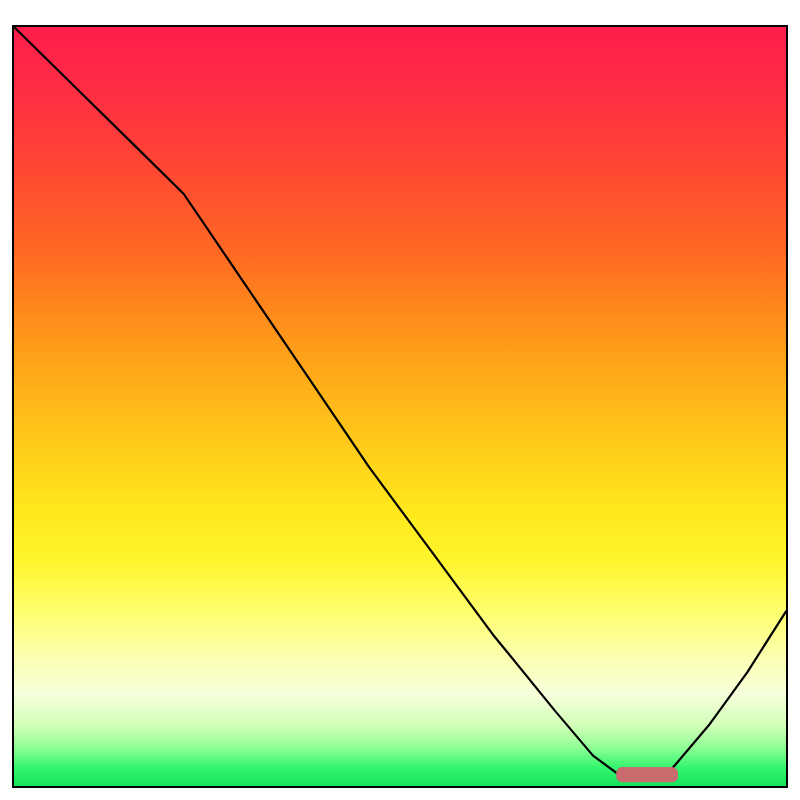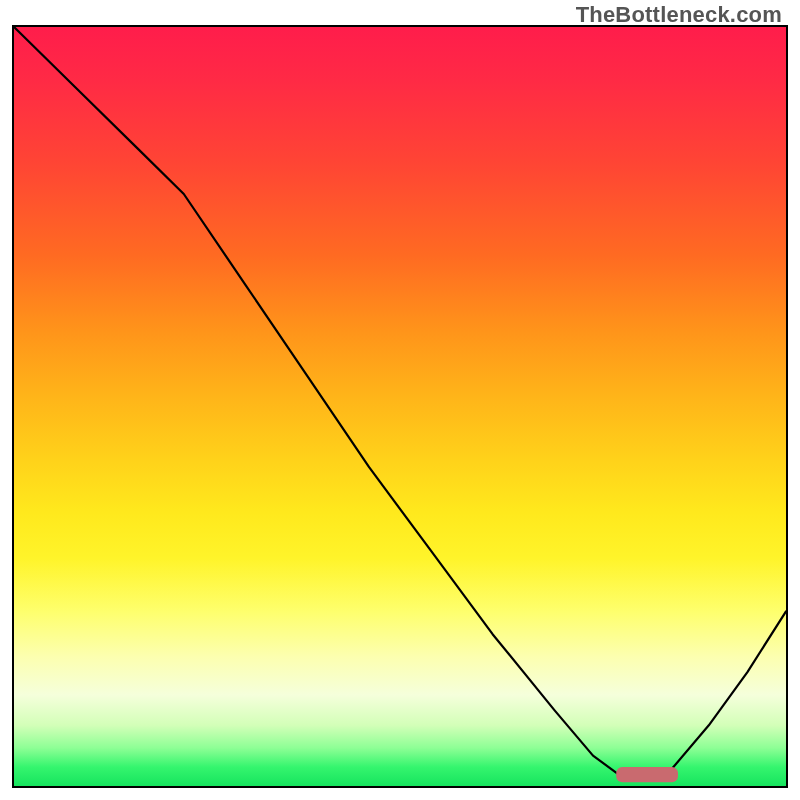--- a/index.html
+++ b/index.html
@@ -73,21 +73,20 @@
   }
   .marker {
     fill: #c96a6f;
     stroke: none;
   }
 </style>
 </head>
 <body>
 <div class="container">
 
-  <div class="watermark">TheBottleneck.com</div>
 
   <div class="plot">
     <div class="gradient"></div>
 
     <svg class="overlay" viewBox="0 0 772 759" preserveAspectRatio="none">
       <path id="curve-path" class="curve" d="M0.0 0.0 L61.8 60.7 L123.5 121.4 L169.8 167.0 L231.6 258.1 L293.4 349.1 L355.1 440.2 L416.9 523.7 L478.6 607.2 L540.4 683.1 L579.0 728.6 L609.9 751.4 L633.0 751.4 L656.2 743.8 L694.8 698.3 L733.4 645.1 L772.0 584.4"></path>
       <rect id="marker-rect" class="marker" rx="6" ry="6" x="602.2" y="740.0" width="61.8" height="15.2"></rect>
     </svg>
   </div>
 

